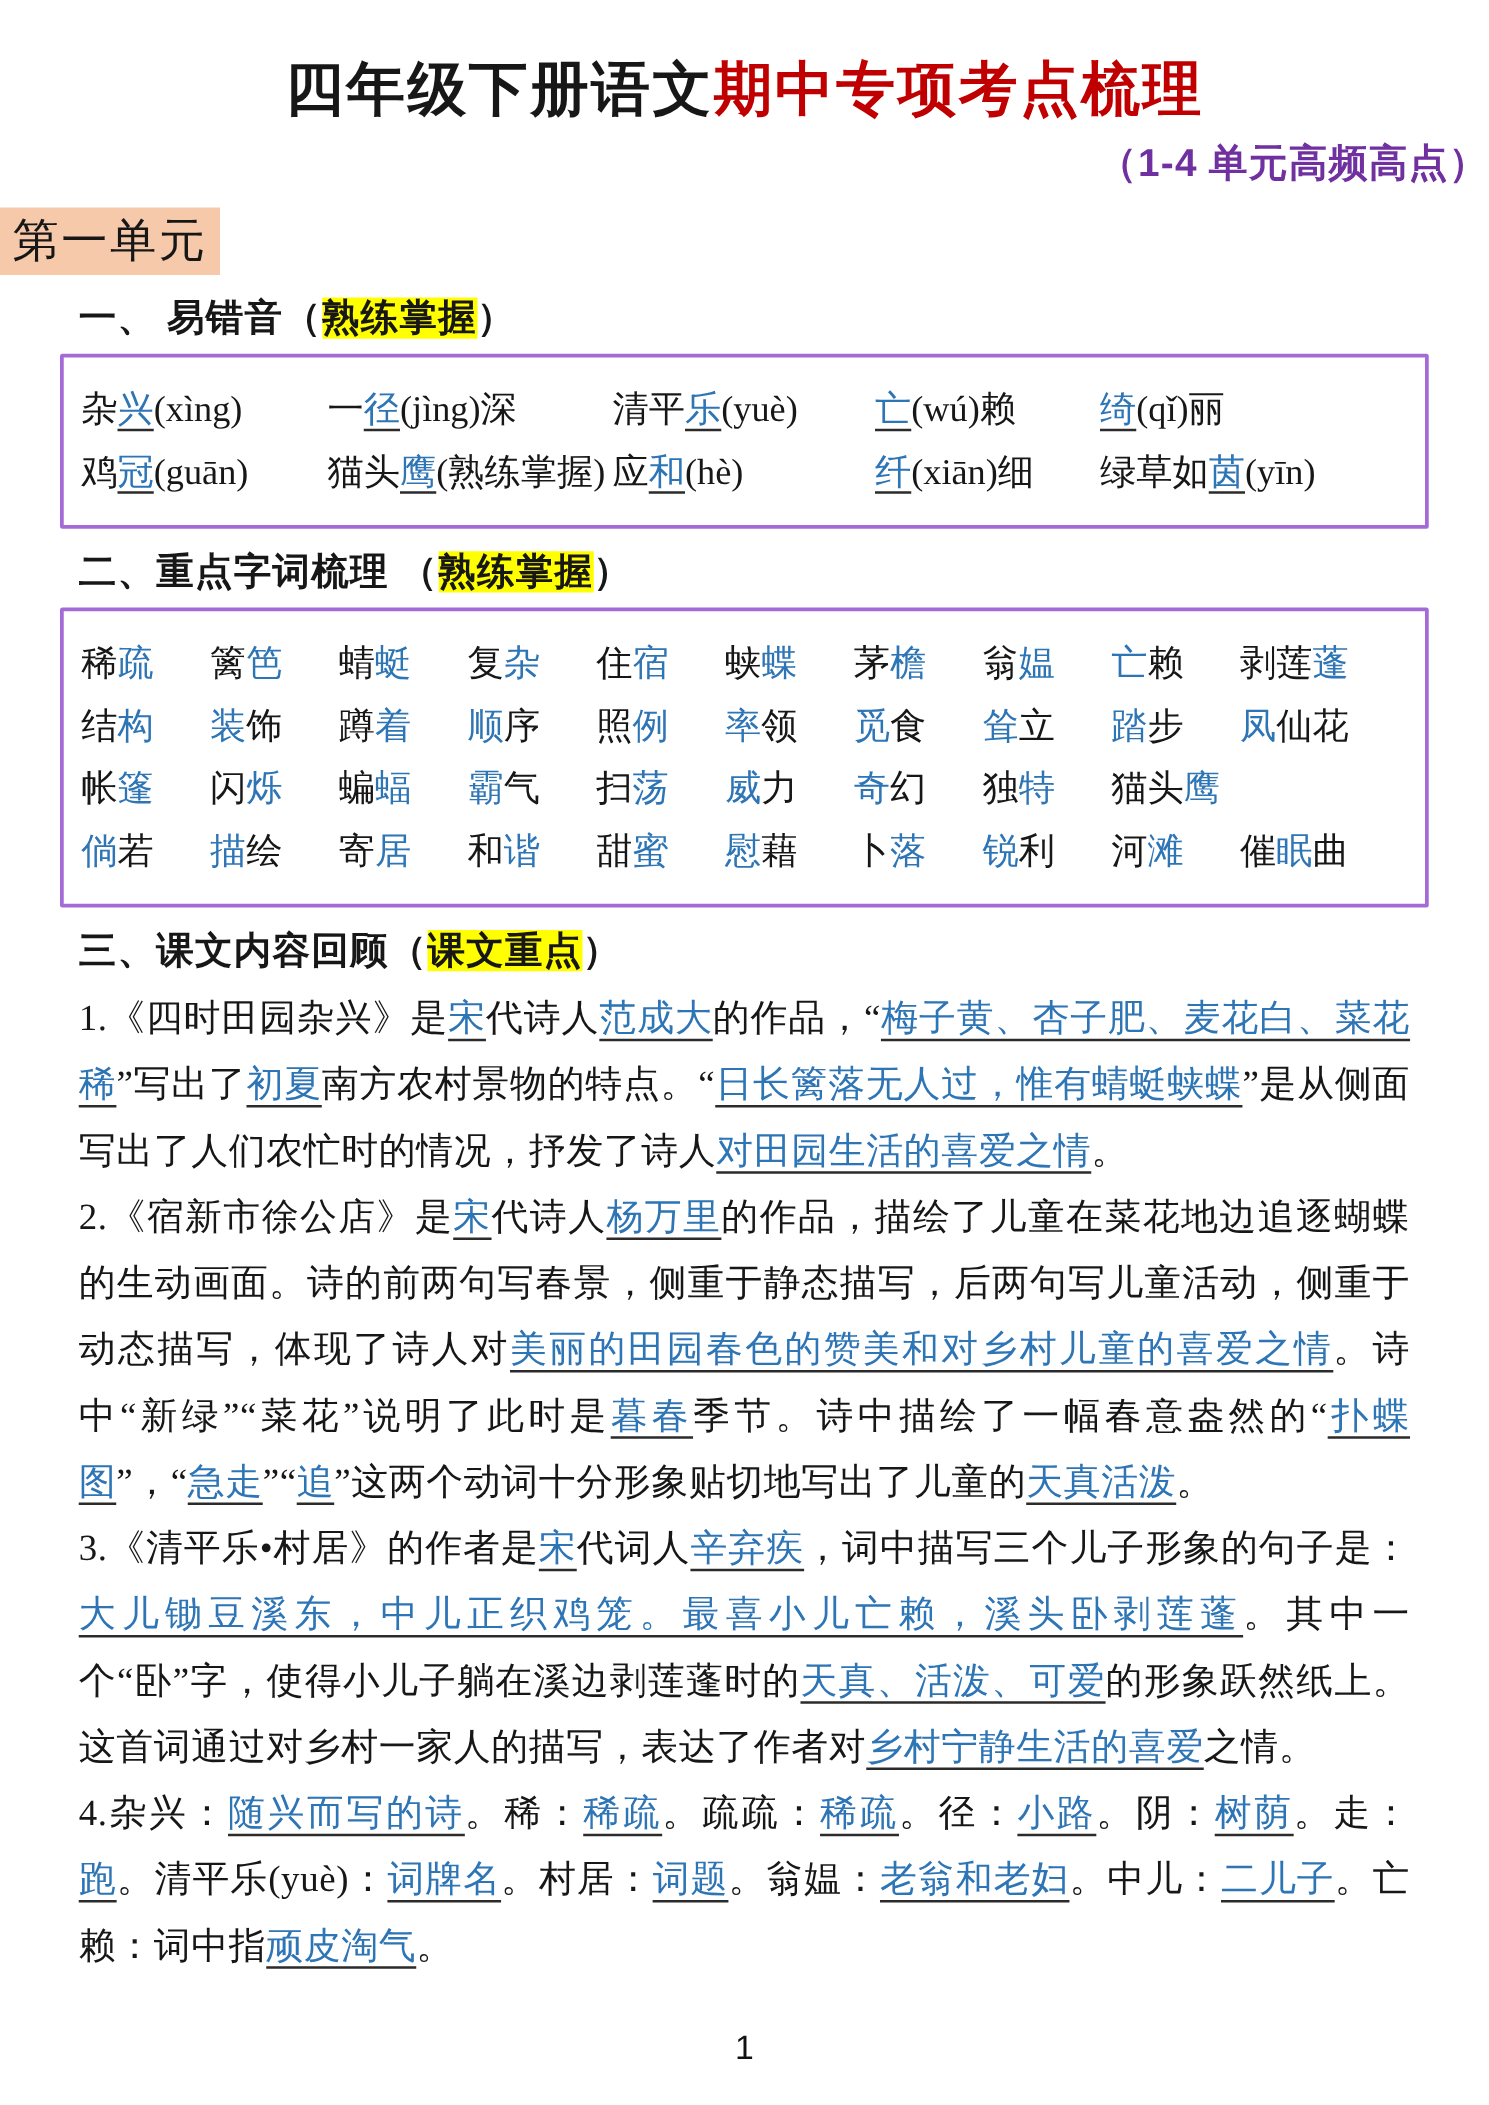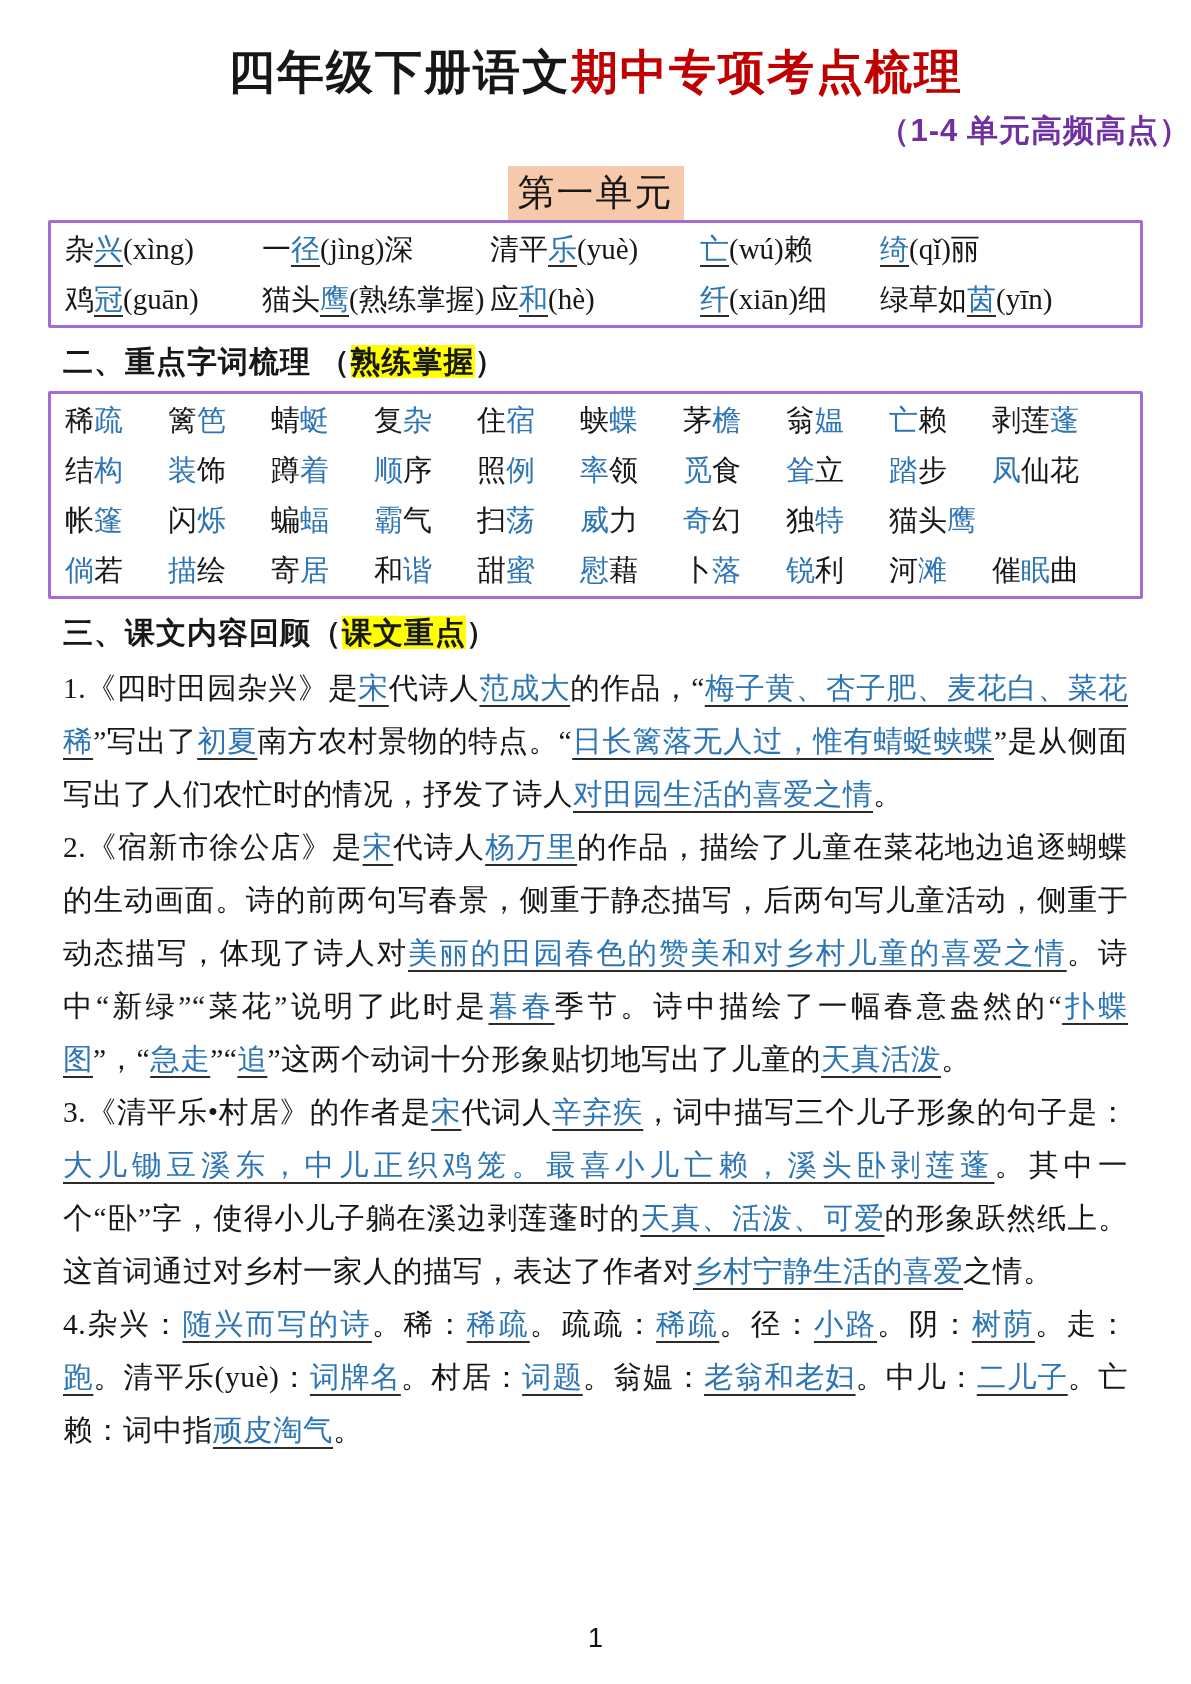--- a/index.html
+++ b/index.html
@@ -27,42 +27,42 @@
     text-align:right;
     font-size:31px;
     font-weight:bold;
     color:#7030A0;
     letter-spacing:1px;
   }
   .subtitle .run-num{
     font-family:"Liberation Sans", sans-serif;
     font-weight:bold;
   }
-  .unit-wrap{margin-top:14px;text-align:center;}
+  .unit-wrap{margin-top:14px;text-align:left;}
   .unit{
     display:inline-block;
     background:#F5C9A9;
     font-size:37px;
     padding:2px 10px;
     letter-spacing:2px;
   }
   
   .sec-heading{
     margin:14px 0 8px 63px;
     font-size:30px;
     font-weight:bold;
     letter-spacing:1px;
   }
   .run-hl{background:#FFFF00;}
   
   .box{
     margin:0 48px;
     border:3px solid #A46BD6;
     border-radius:2px;
-    padding:1px 14px;
+    padding:17px 14px;
     font-size:29px;
   }
   .box1-row{
     display:grid;
     grid-template-columns:197px 228px 210px 180px auto;
     line-height:50px;
   }
   .box2-row{
     display:flex;
     gap:45px;
@@ -113,20 +113,21 @@
   <div class="title">
     <span class="t-black">四年级下册语文</span><span class="t-red">期中专项考点梳理</span>
   </div>
 
   <div class="subtitle"><span>（</span><span class="run-num">1-4</span><span> 单元高频高点）</span></div>
 
   <div class="unit-wrap">
     <span class="unit">第一单元</span>
   </div>
 
+  <div class="sec-heading"><span>一、 易错音（</span><span class="run-hl">熟练掌握</span><span>）</span></div>
 
   <div class="box">
     <div class="box1-row">
         <span class="word"><span>杂</span><span class="run-u">兴</span><span>(xìng)</span></span>
         <span class="word"><span>一</span><span class="run-u">径</span><span>(jìng)深</span></span>
         <span class="word"><span>清平</span><span class="run-u">乐</span><span>(yuè)</span></span>
         <span class="word"><span class="run-u">亡</span><span>(wú)赖</span></span>
         <span class="word"><span class="run-u">绮</span><span>(qǐ)丽</span></span>
       </div>
     <div class="box1-row">

